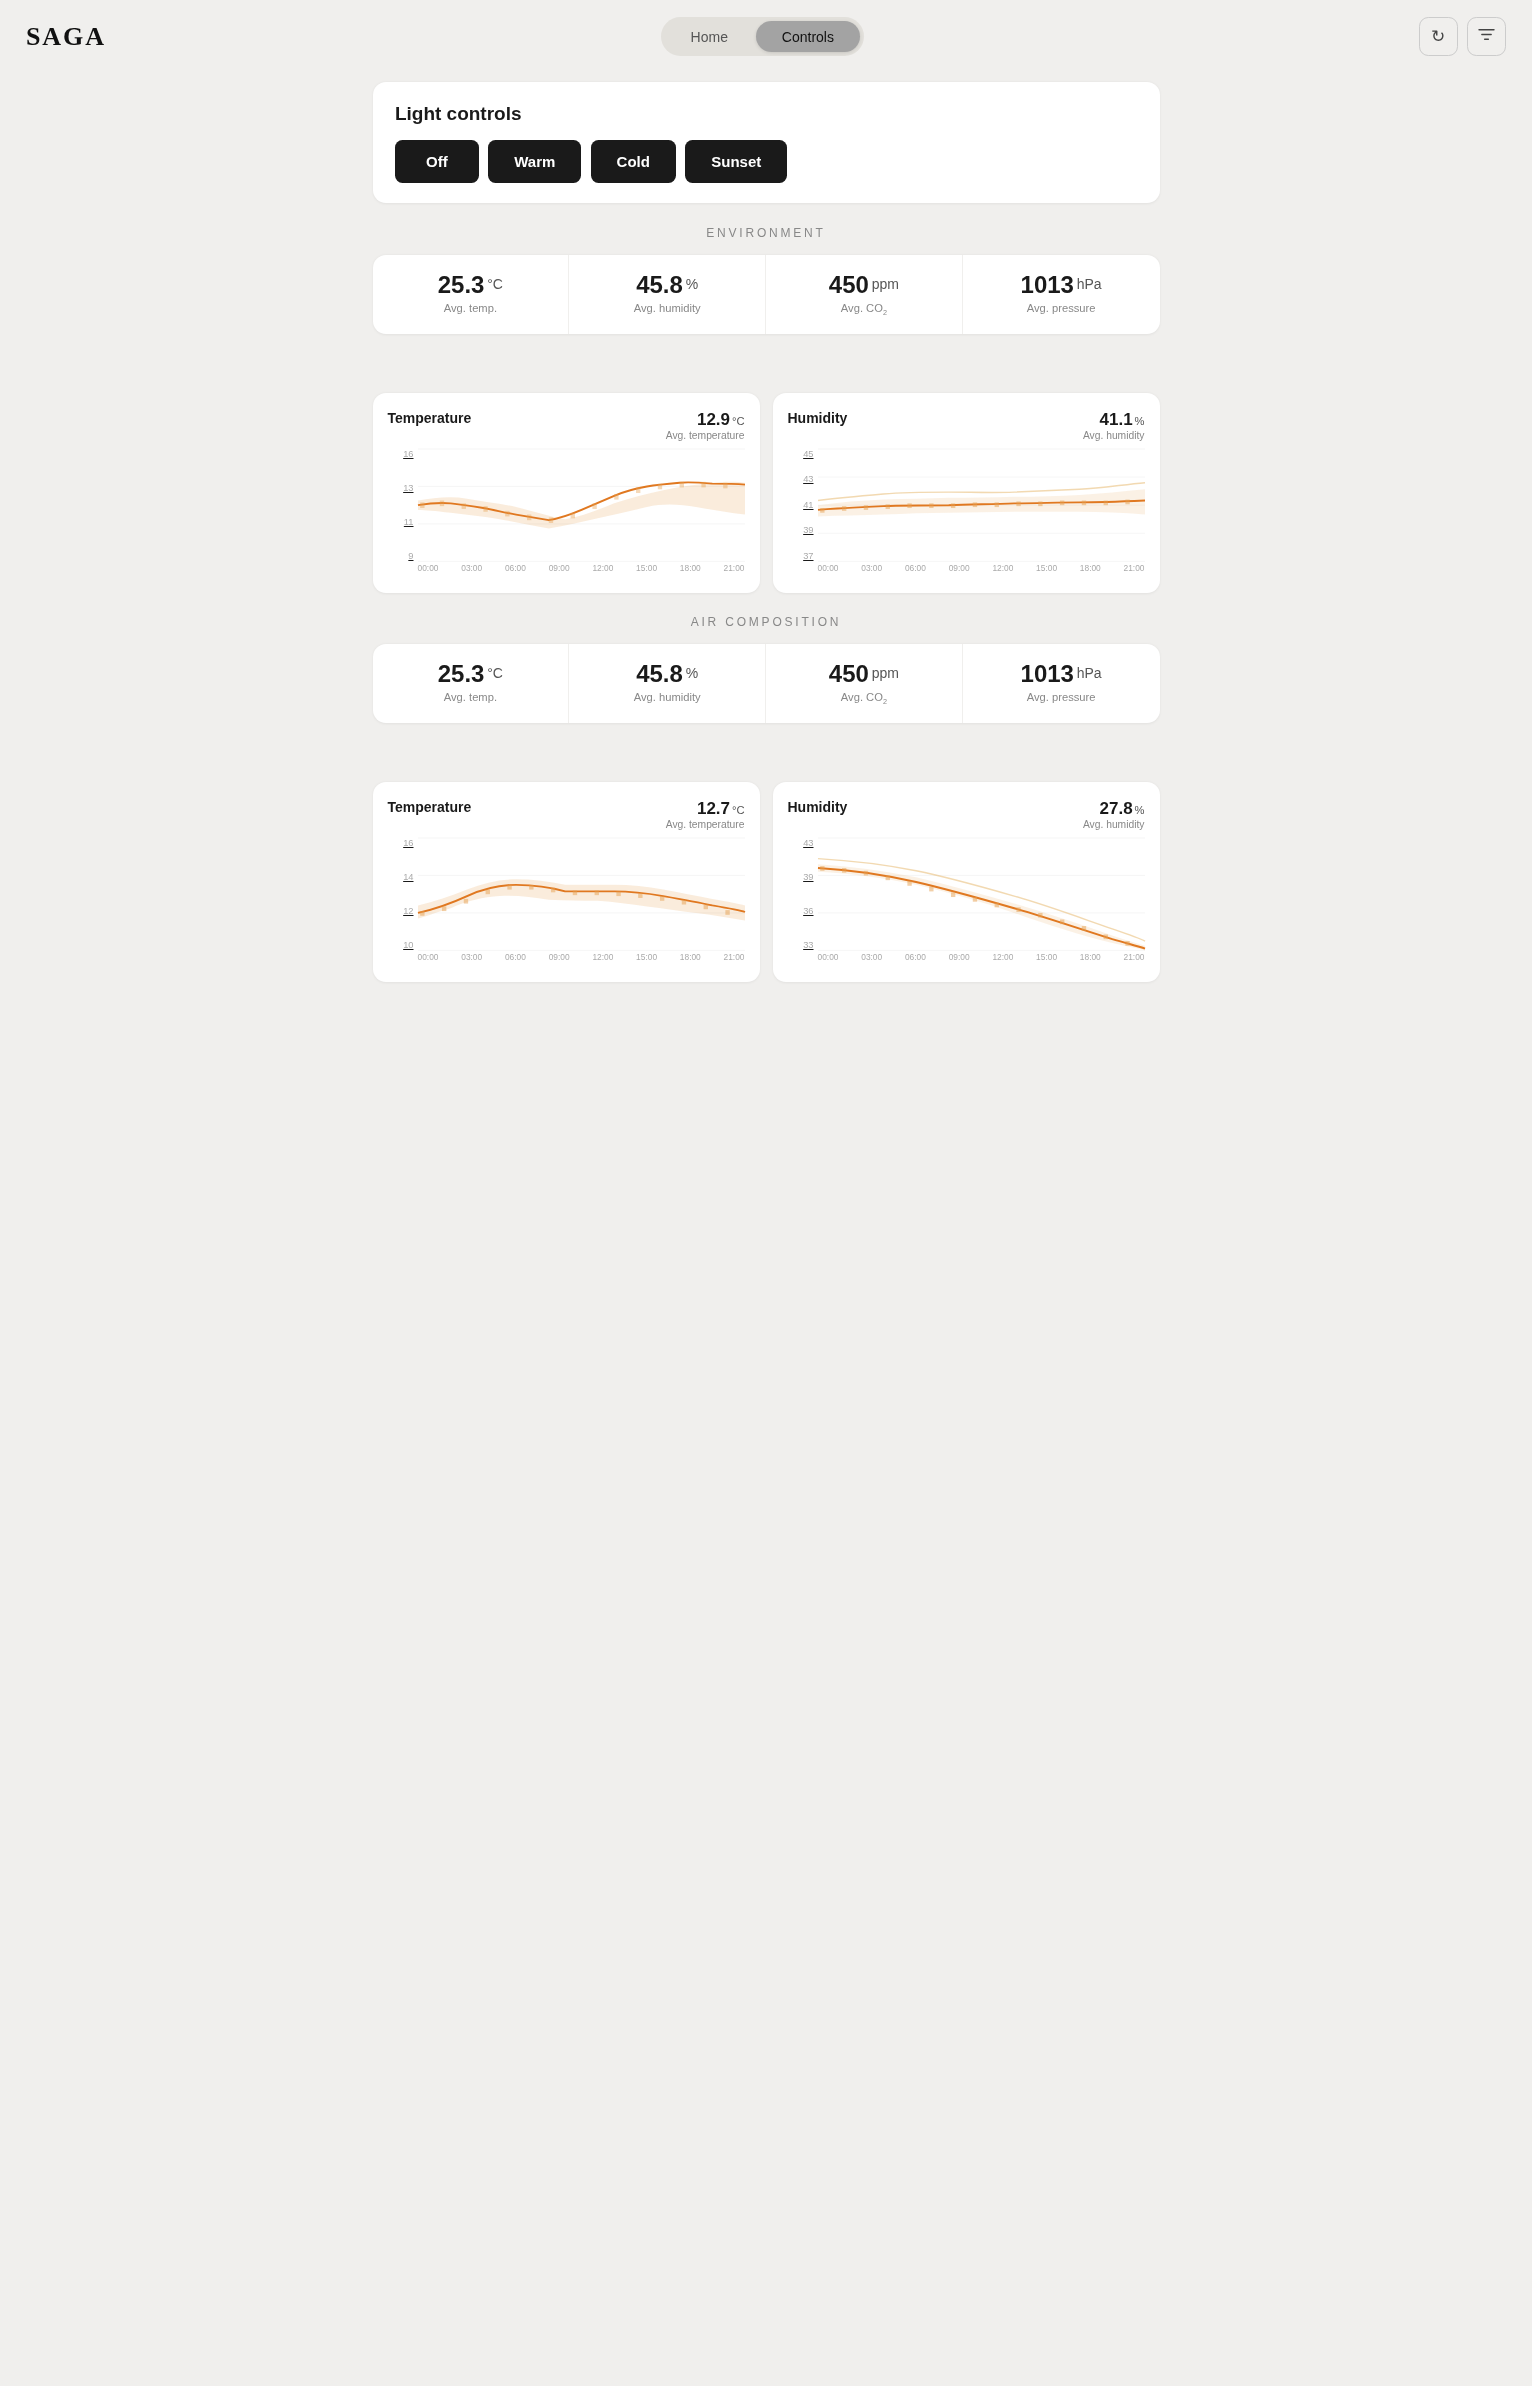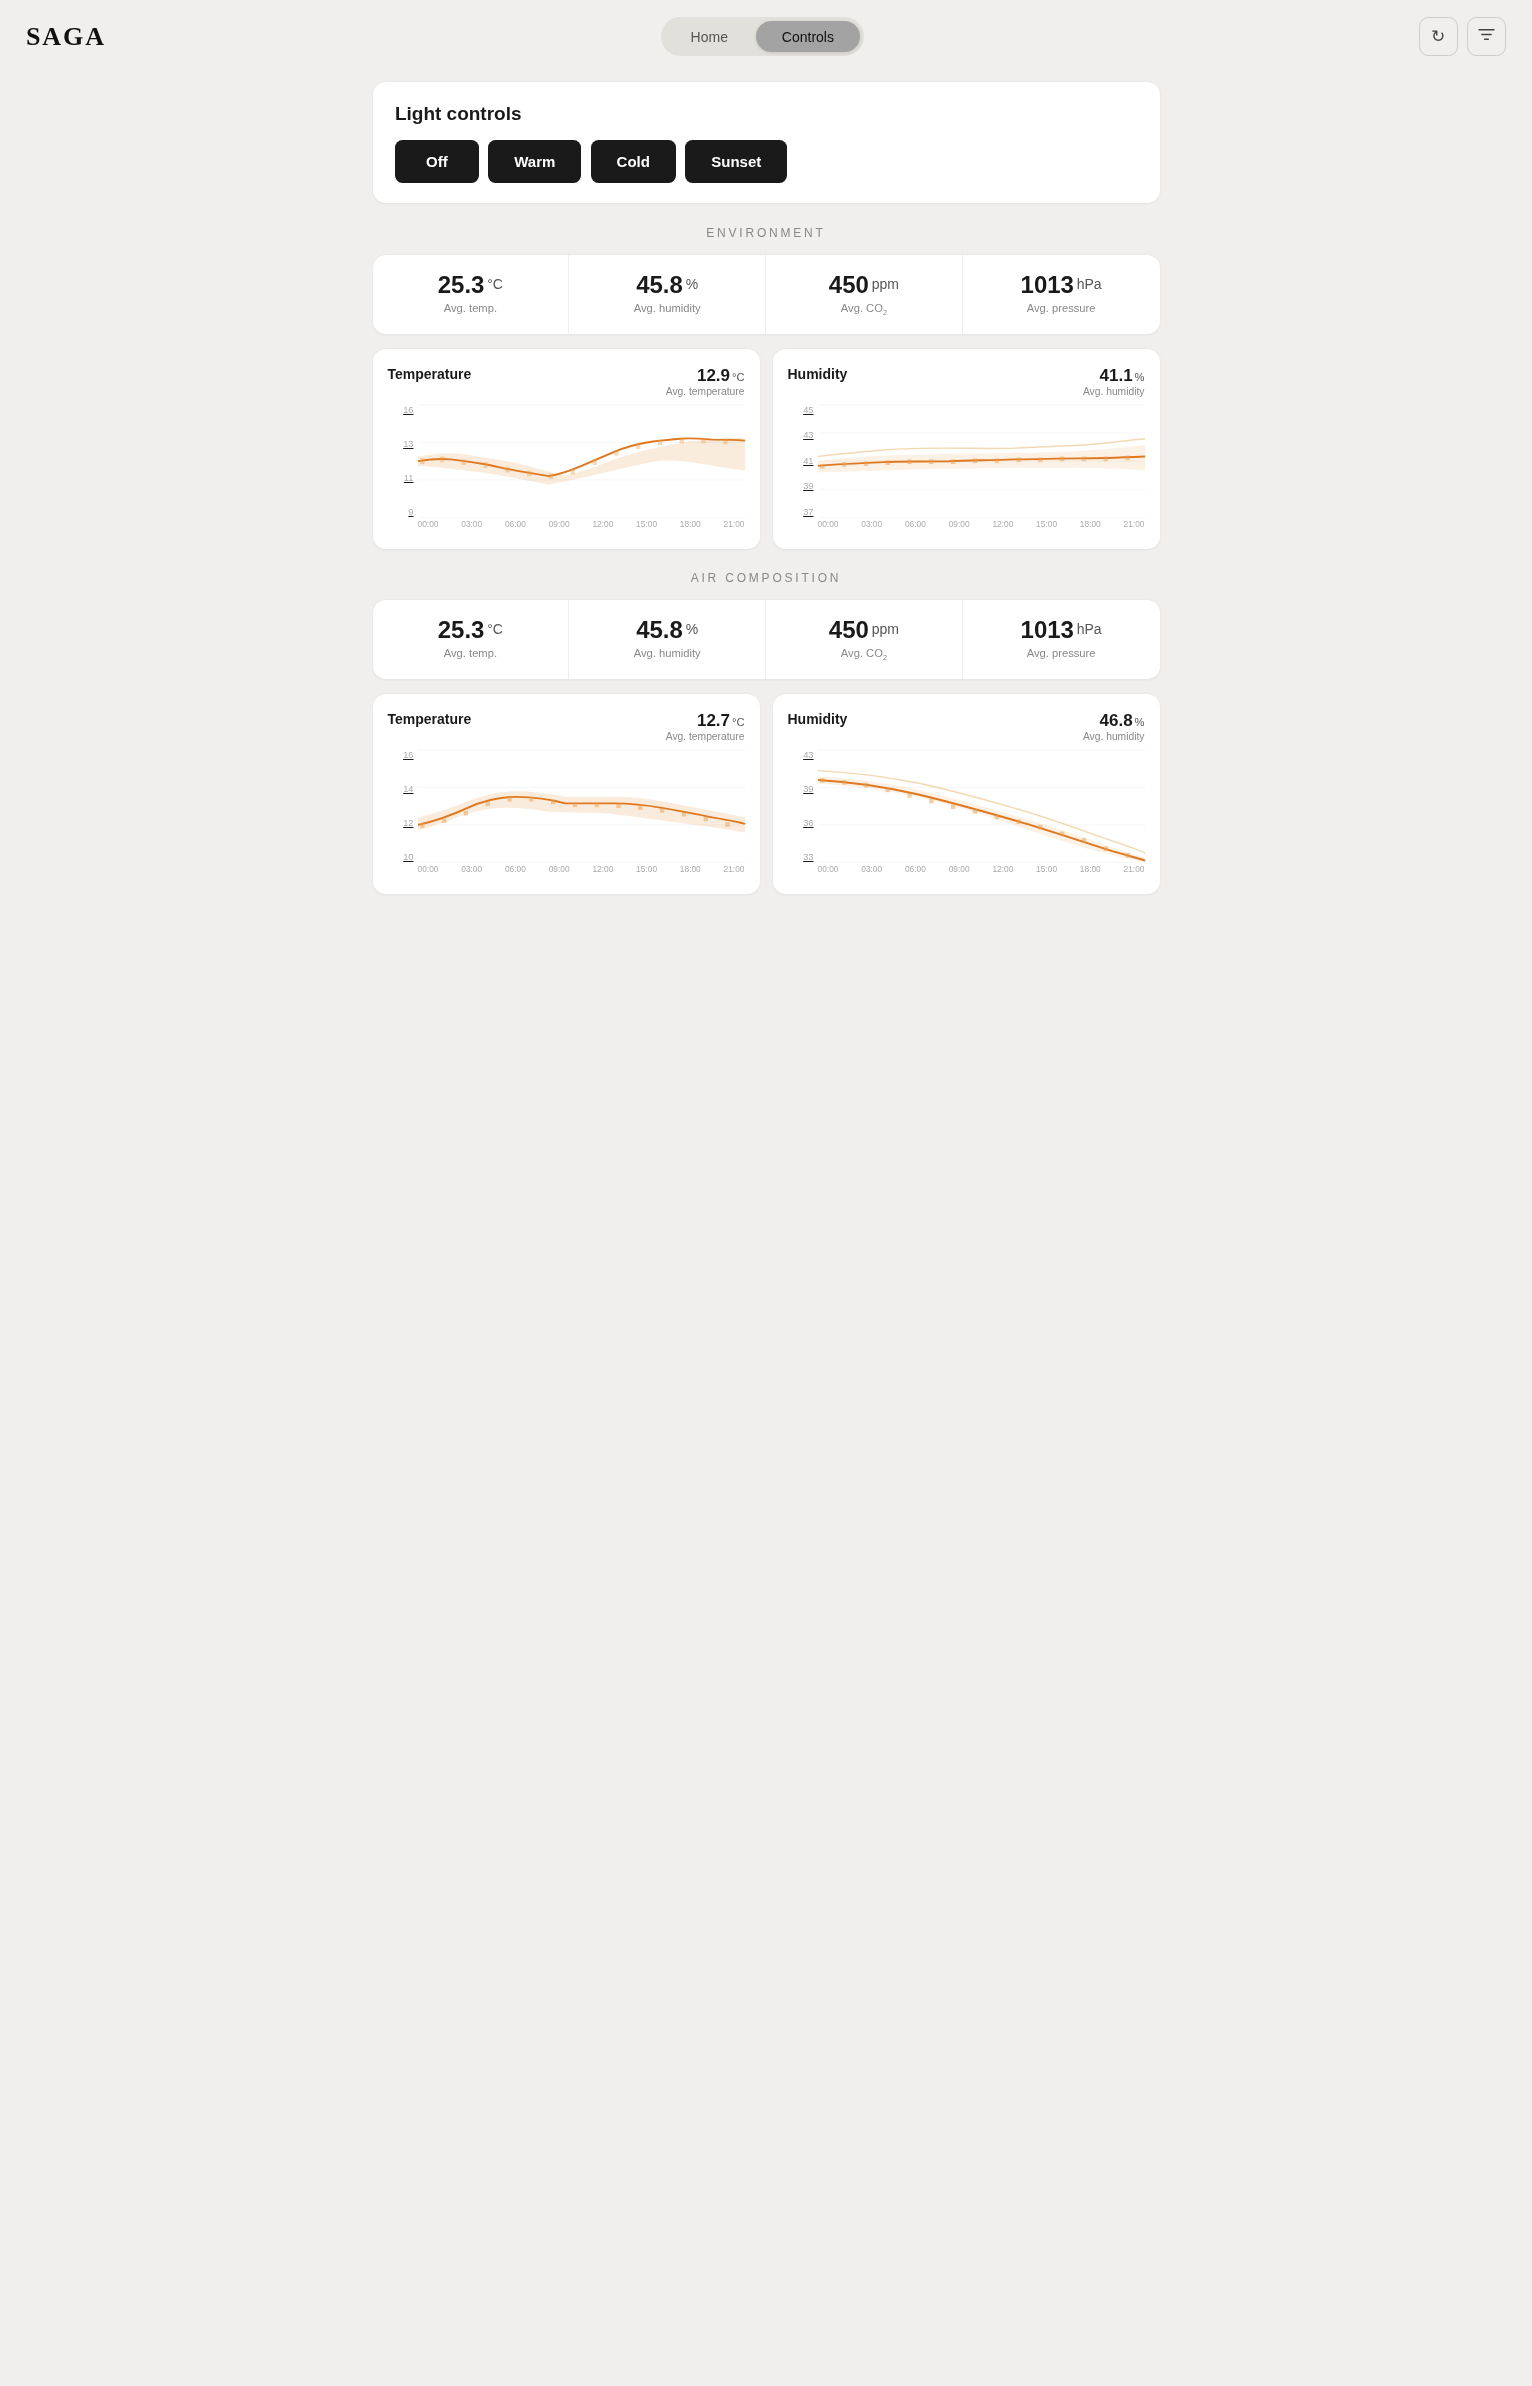--- a/index.html
+++ b/index.html
@@ -154,20 +154,21 @@
       display: grid;
       grid-template-columns: 1fr 1fr;
       gap: 13px;
       margin-bottom: 18.6px;
     }
     .chart-card {
       background: #fff;
       border-radius: 13px;
       padding: 17px 15px 13px;
       box-shadow: 0 0.9px 2.8px rgba(0,0,0,0.06);
+      margin-top: 44px;
     }
     .chart-header {
       display: flex;
       justify-content: space-between;
       align-items: flex-start;
       margin-bottom: 3.7px;
     }
     .chart-name {
       font-size: 14px;
       font-weight: 700;
@@ -533,21 +534,21 @@
           <span class="x-label">21:00</span>
         </div>
       </div>
     </div>
 
     <div class="chart-card">
       <div class="chart-header">
         <div class="chart-name">Humidity</div>
         <div class="chart-avg">
           <div class="chart-avg-value">
-            <span>46.8</span>
+            <span>27.8</span>
             <span class="unit">%</span>
           </div>
           <div class="chart-avg-label">Avg. humidity</div>
         </div>
       </div>
       <div class="chart-container">
         <div class="y-labels">
           <span class="y-label">43</span>
           <span class="y-label">39</span>
           <span class="y-label">36</span>

